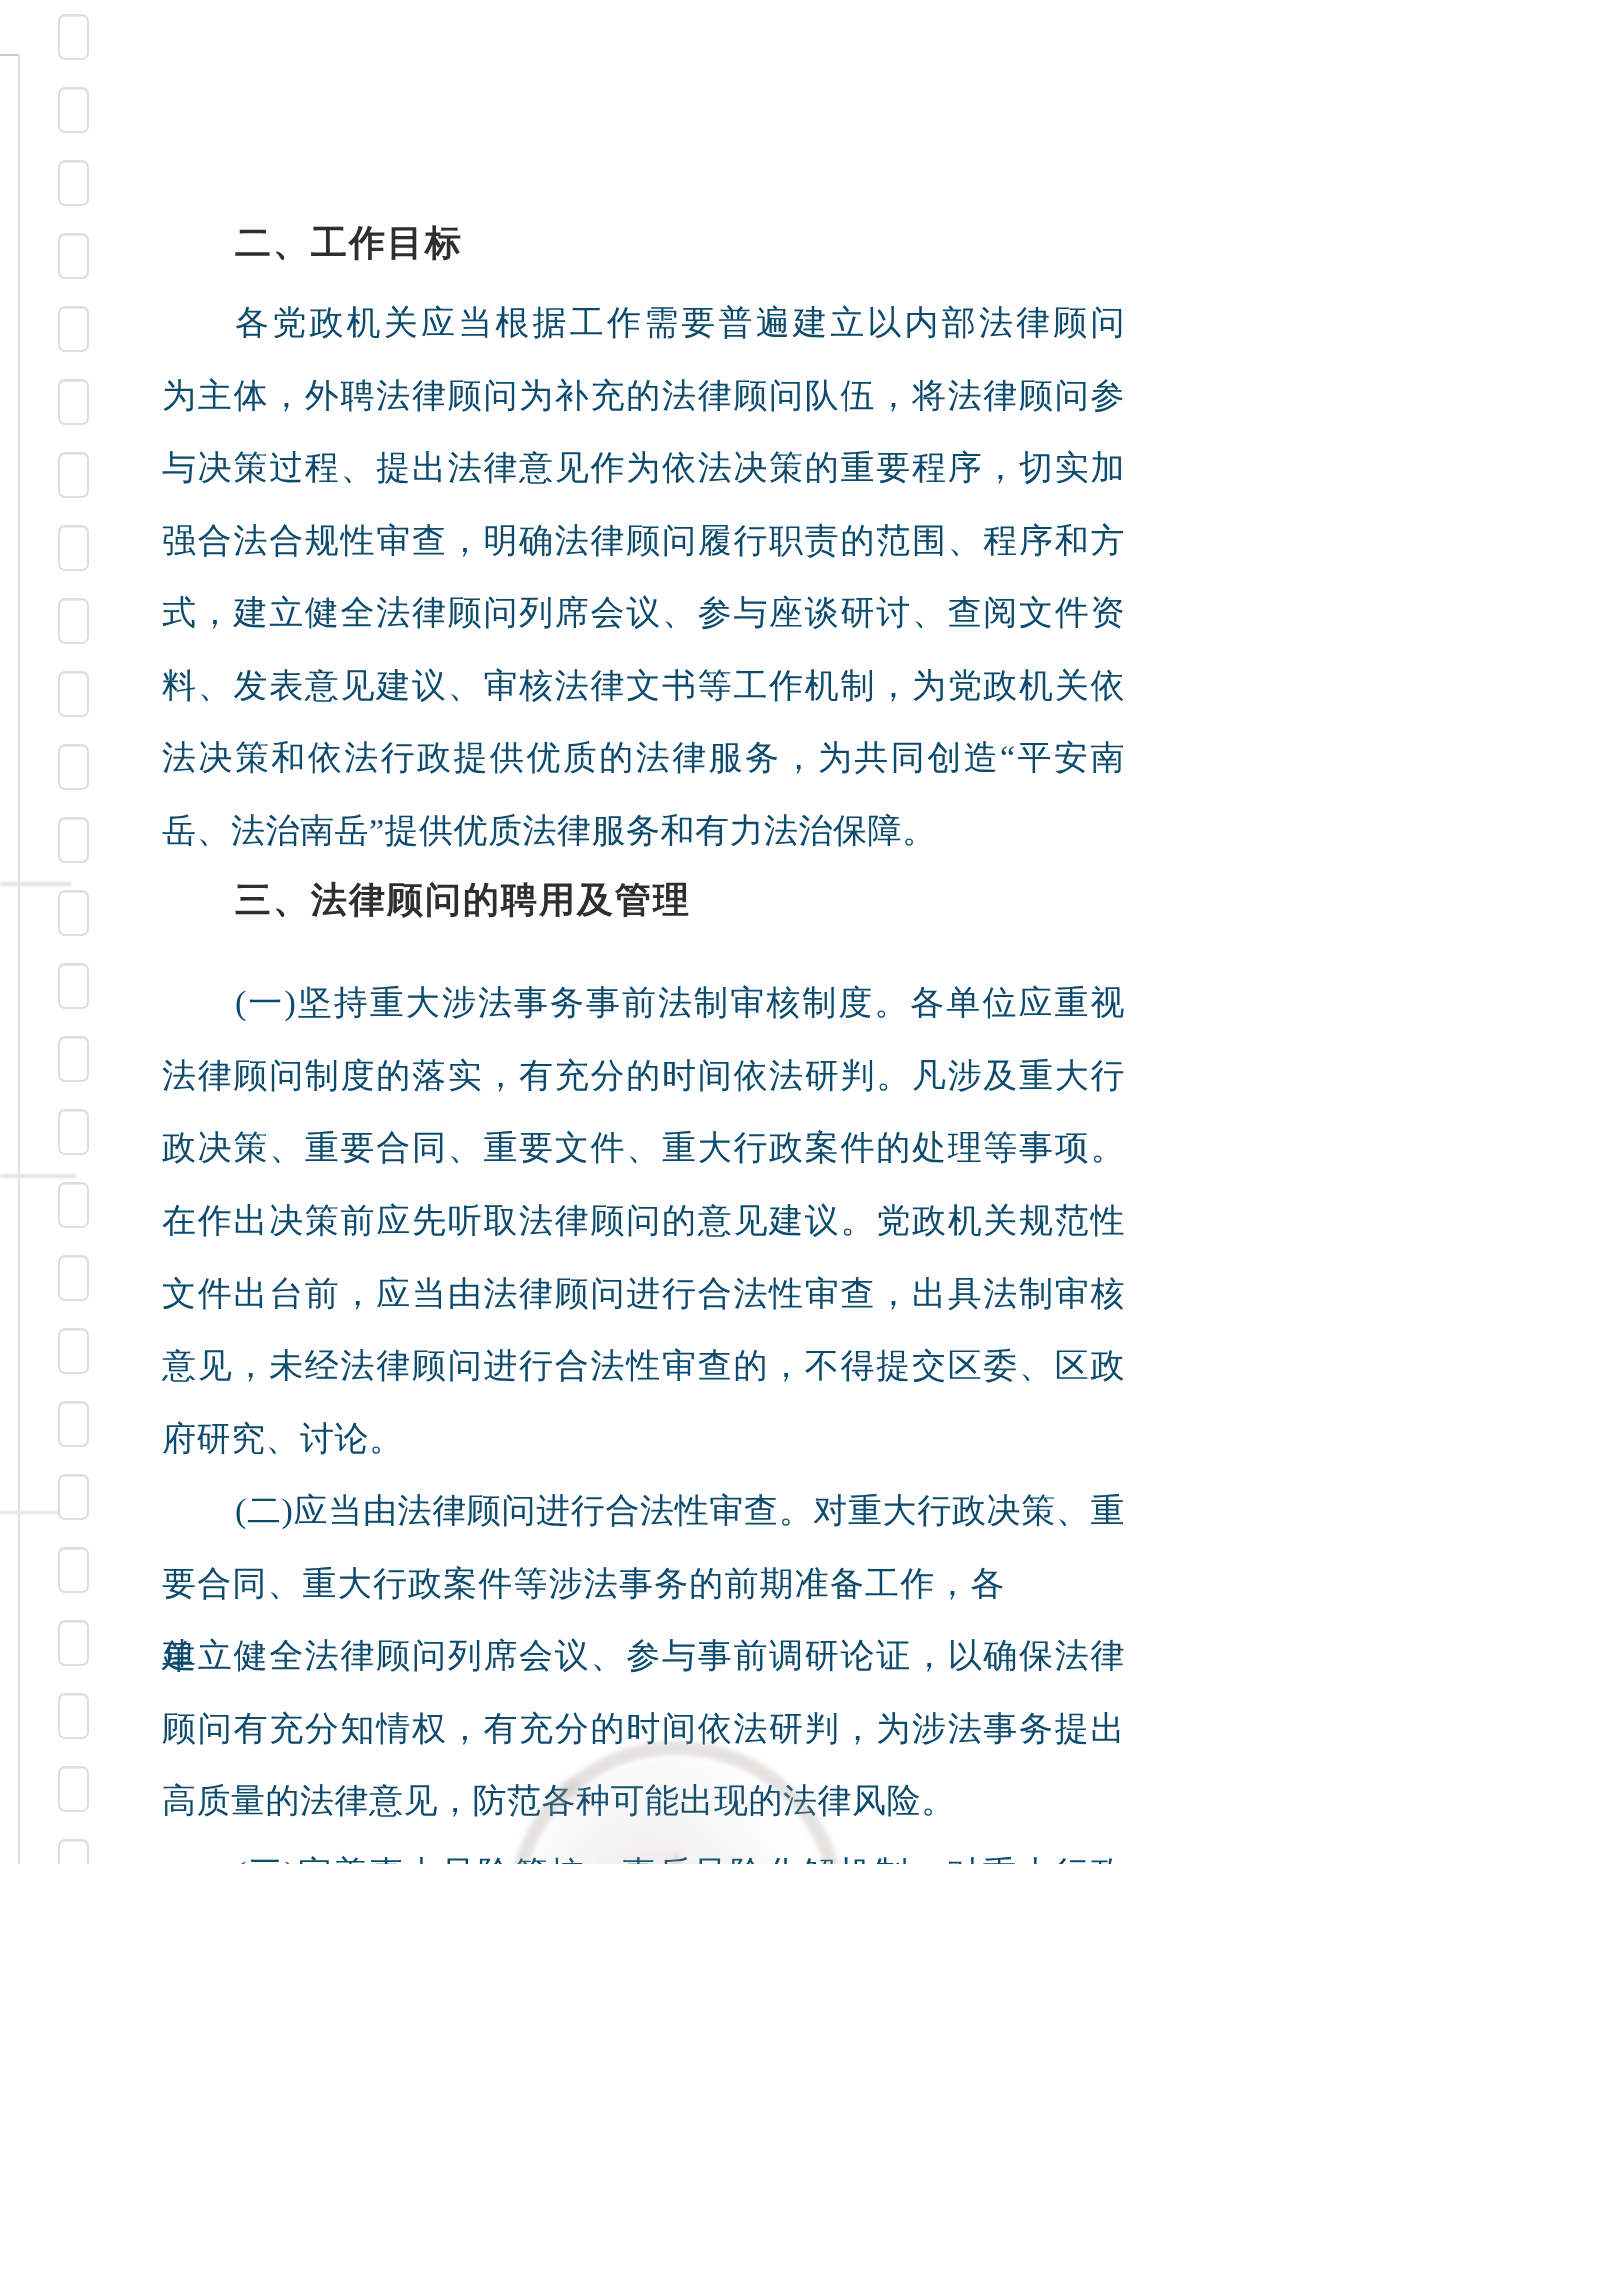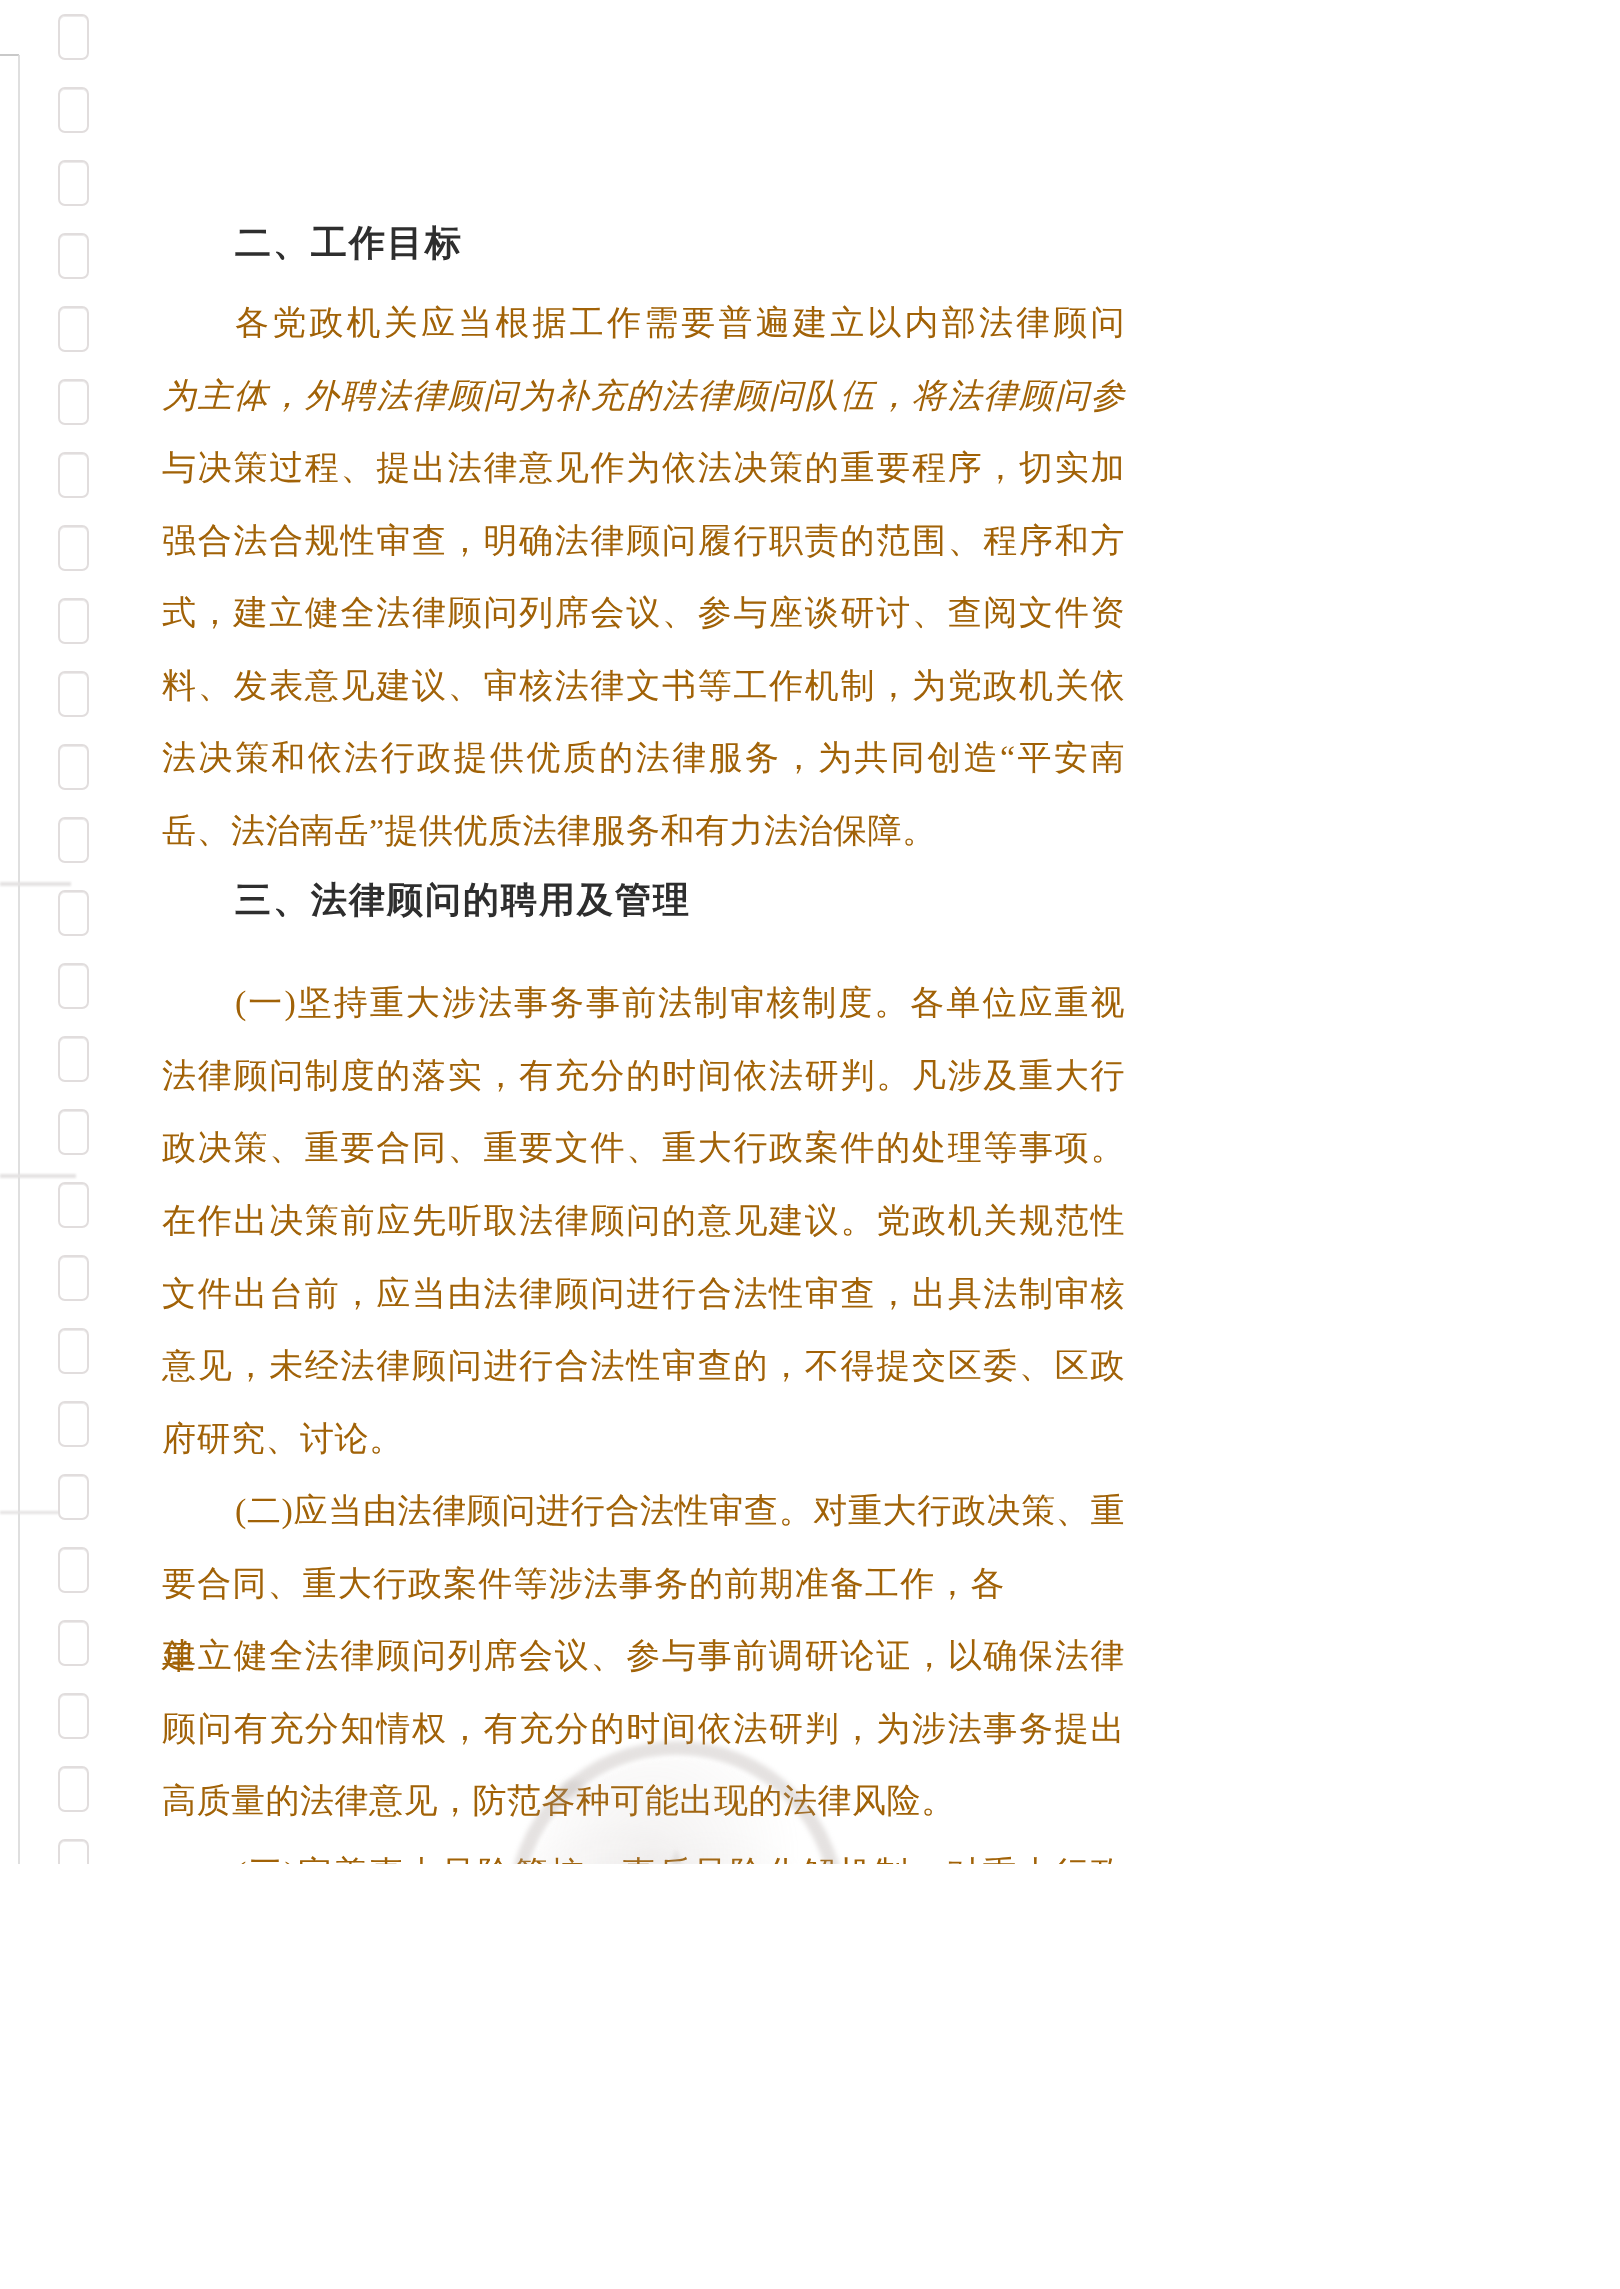--- a/index.html
+++ b/index.html
@@ -20,21 +20,21 @@
   .streak.s3{top:1511px;width:59px;height:2.9px;}
   
   .hole{
     position:absolute;left:58px;width:26.5px;height:42px;
     border:2px solid #e1dddd;border-radius:6.9px;
     box-shadow:inset 0 1px 0 #eceaea;
   }
   
   #content .line{
     position:absolute;left:162px;width:963px;height:73px;
-    line-height:73px;font-size:34px;color:#a16207;
+    line-height:73px;font-size:34px;color:#0c4a6e;
     white-space:nowrap;
     box-sizing:border-box;
     letter-spacing:0.5px;
   }
   #content .line.stretch{
     white-space:normal;
     text-align:justify;
     text-align-last:justify;
     text-justify:inter-ideograph;
   }
@@ -121,21 +121,21 @@
       <div class="hole" style="top: 1912px;"></div>
       <div class="hole" style="top: 1985px;"></div>
       <div class="hole" style="top: 2058px;"></div>
       <div class="hole" style="top: 2131px;"></div>
       <div class="hole" style="top: 2204px;"></div>
     </div>
 
   <div id="content">
       <div class="line heading indent" style="top: 206px;">二、工作目标</div>
       <div class="line indent stretch" style="top: 286px;">各党政机关应当根据工作需要普遍建立以内部法律顾问</div>
-      <div class="line stretch" style="top: 359px; font-style: italic;">为主体，外聘法律顾问为补充的法律顾问队伍，将法律顾问参</div>
+      <div class="line stretch" style="top: 359px;">为主体，外聘法律顾问为补充的法律顾问队伍，将法律顾问参</div>
       <div class="line stretch" style="top: 431px;">与决策过程、提出法律意见作为依法决策的重要程序，切实加</div>
       <div class="line stretch" style="top: 504px;">强合法合规性审查，明确法律顾问履行职责的范围、程序和方</div>
       <div class="line stretch" style="top: 576px;">式，建立健全法律顾问列席会议、参与座谈研讨、查阅文件资</div>
       <div class="line stretch" style="top: 649px;">料、发表意见建议、审核法律文书等工作机制，为党政机关依</div>
       <div class="line stretch" style="top: 721px;">法决策和依法行政提供优质的法律服务，为共同创造“平安南</div>
       <div class="line" style="top: 794px;">岳、法治南岳”提供优质法律服务和有力法治保障。</div>
       <div class="line heading indent" style="top: 863px;">三、法律顾问的聘用及管理</div>
       <div class="line indent stretch" style="top: 966px;">(一)坚持重大涉法事务事前法制审核制度。各单位应重视</div>
       <div class="line stretch" style="top: 1039px;">法律顾问制度的落实，有充分的时间依法研判。凡涉及重大行</div>
       <div class="line stretch" style="top: 1111px;">政决策、重要合同、重要文件、重大行政案件的处理等事项。</div>

